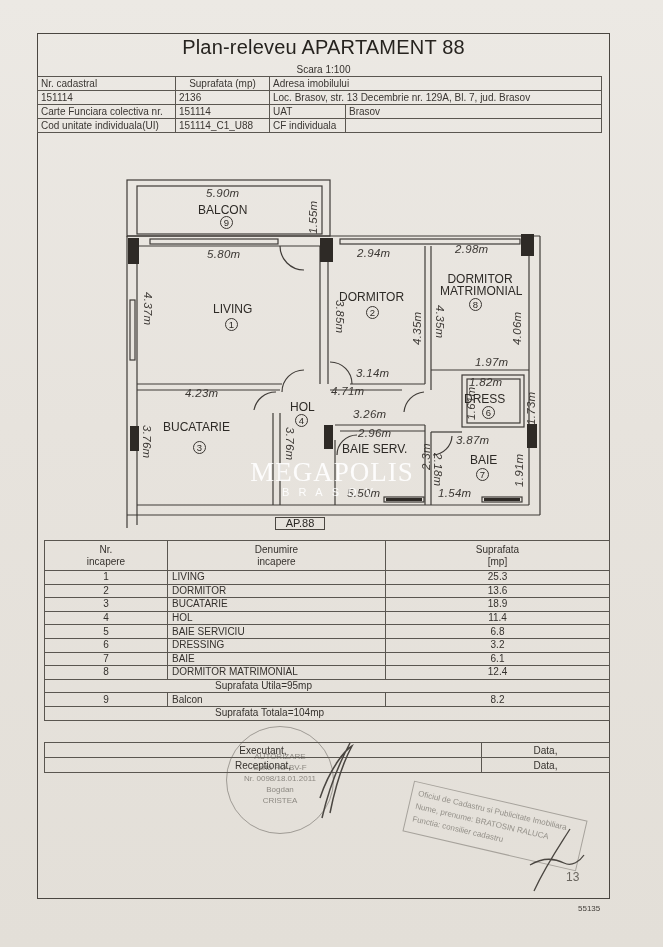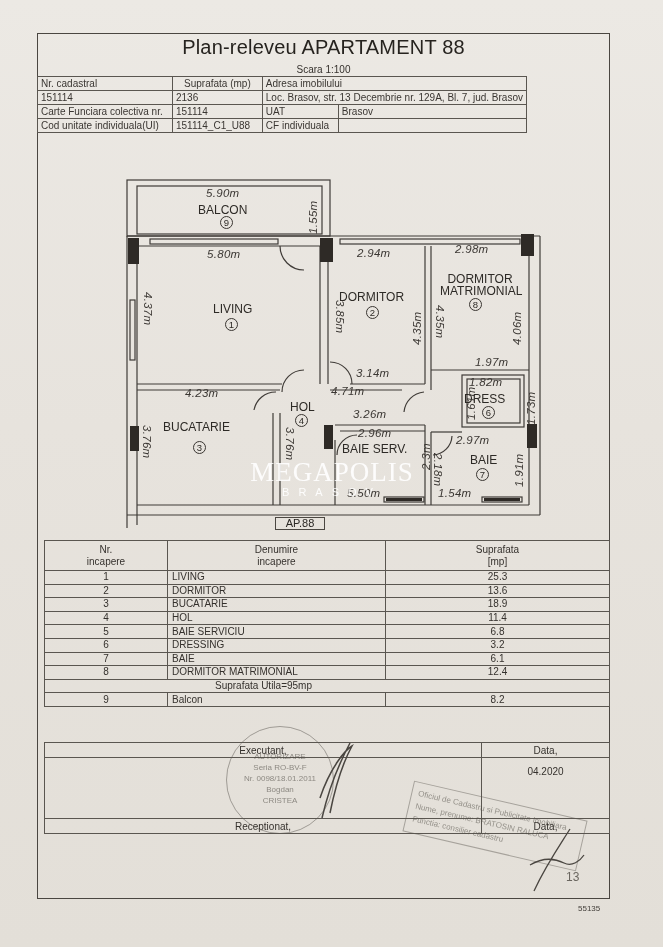--- a/index.html
+++ b/index.html
@@ -20,21 +20,21 @@
   }
   .title {
     position: absolute; left: 37px; top: 36px; width: 573px; text-align: center;
     font-size: 20px; letter-spacing: 0.2px; color: #26231f;
   }
   .scale {
     position: absolute; left: 37px; top: 64px; width: 573px; text-align: center;
     font-size: 10px; color: #35312d;
   }
   table.info {
-    position: absolute; left: 37px; top: 76px; width: 490px;
+    position: absolute; left: 37px; top: 76px; width: 565px;
     border-collapse: collapse; font-size: 10px; color: #3a3632;
   }
   table.info td { border: 1px solid #5a5650; height: 14px; padding: 0 3px; white-space: nowrap; line-height: 12px; }
   .lbl { position: absolute; font-size: 12px; color: #2d2a26; white-space: nowrap; }
   .dim { position: absolute; font-size: 11.5px; font-style: italic; color: #3b3733; white-space: nowrap; letter-spacing: 0.3px; }
   .dimv { position: absolute; font-size: 11.5px; font-style: italic; color: #3b3733; white-space: nowrap; transform-origin: left top; letter-spacing: 0.3px; }
   .num { position: absolute; width: 13px; height: 13px; border: 1px solid #3a3632; border-radius: 50%; font-size: 9.5px; text-align: center; line-height: 11px; color: #2d2a26; }
   .ap88 { position: absolute; left: 275px; top: 517px; width: 50px; height: 13px; border: 1px solid #4a4641; font-size: 11px; text-align: center; line-height: 11px; }
 
   .watermark { position: absolute; left: 237px; top: 457px; width: 190px; text-align: center; color: #ffffff; opacity: 0.92; pointer-events: none; }
@@ -217,21 +217,21 @@
   <div class="lbl" style="left:342px;top:443px;line-height:12px">BAIE SERV.</div>
   <div class="dim" style="left:347px;top:487px">5.50m</div>
   <div class="dimv" style="left:420px;top:470px;transform:rotate(-90deg)">2.3m</div>
 
   <div class="dim" style="left:469px;top:376px">1.82m</div>
   <div class="lbl" style="left:464px;top:392px">DRESS</div>
   <div class="num" style="left:482px;top:406px">6</div>
   <div class="dimv" style="left:465px;top:420px;transform:rotate(-90deg)">1.61m</div>
   <div class="dimv" style="left:525px;top:425px;transform:rotate(-90deg)">1.73m</div>
 
-  <div class="dim" style="left:456px;top:434px">2.97m</div>
+  <div class="dim" style="left:456px;top:434px">3.87m</div>
   <div class="lbl" style="left:470px;top:453px">BAIE</div>
   <div class="num" style="left:476px;top:468px">7</div>
   <div class="dimv" style="left:444px;top:453px;transform:rotate(90deg)">2.18m</div>
   <div class="dimv" style="left:513px;top:487px;transform:rotate(-90deg)">1.91m</div>
   <div class="dim" style="left:438px;top:487px">1.54m</div>
 
   <div class="ap88">AP.88</div>
 </div>
 
 <div class="watermark">
@@ -292,36 +292,35 @@
         <td class="c">12.4</td>
       </tr>
   <tr>
         <td colspan="3" style="padding-left:170px">Suprafata Utila=95mp</td>
       </tr>
   <tr>
         <td class="c">9</td>
         <td>Balcon</td>
         <td class="c">8.2</td>
       </tr>
+  <tr>
+        <td colspan="3" style="padding-left:170px">Suprafata Totala=104mp</td>
+      </tr>
 </tbody>
   </table>
 
 <table class="sig">
   <colgroup>
       <col style="width:437px">
       <col>
     </colgroup>
   <tbody>
       <tr>
     <td style="height:15px;text-align:center">Executant,</td>
     <td style="height:15px;text-align:center">Data,</td>
-  </tr>
-  <tr>
-    <td style="height:61px"></td>
-    <td style="height:61px;text-align:center;vertical-align:top;padding-top:8px">04.2020</td>
   </tr>
   <tr>
     <td style="height:15px;text-align:center">Receptionat,</td>
     <td style="height:15px;text-align:center">Data,</td>
   </tr>
 </tbody>
   </table>
 
 <div class="stamp1">
   <div>AUTORIZARE</div>

